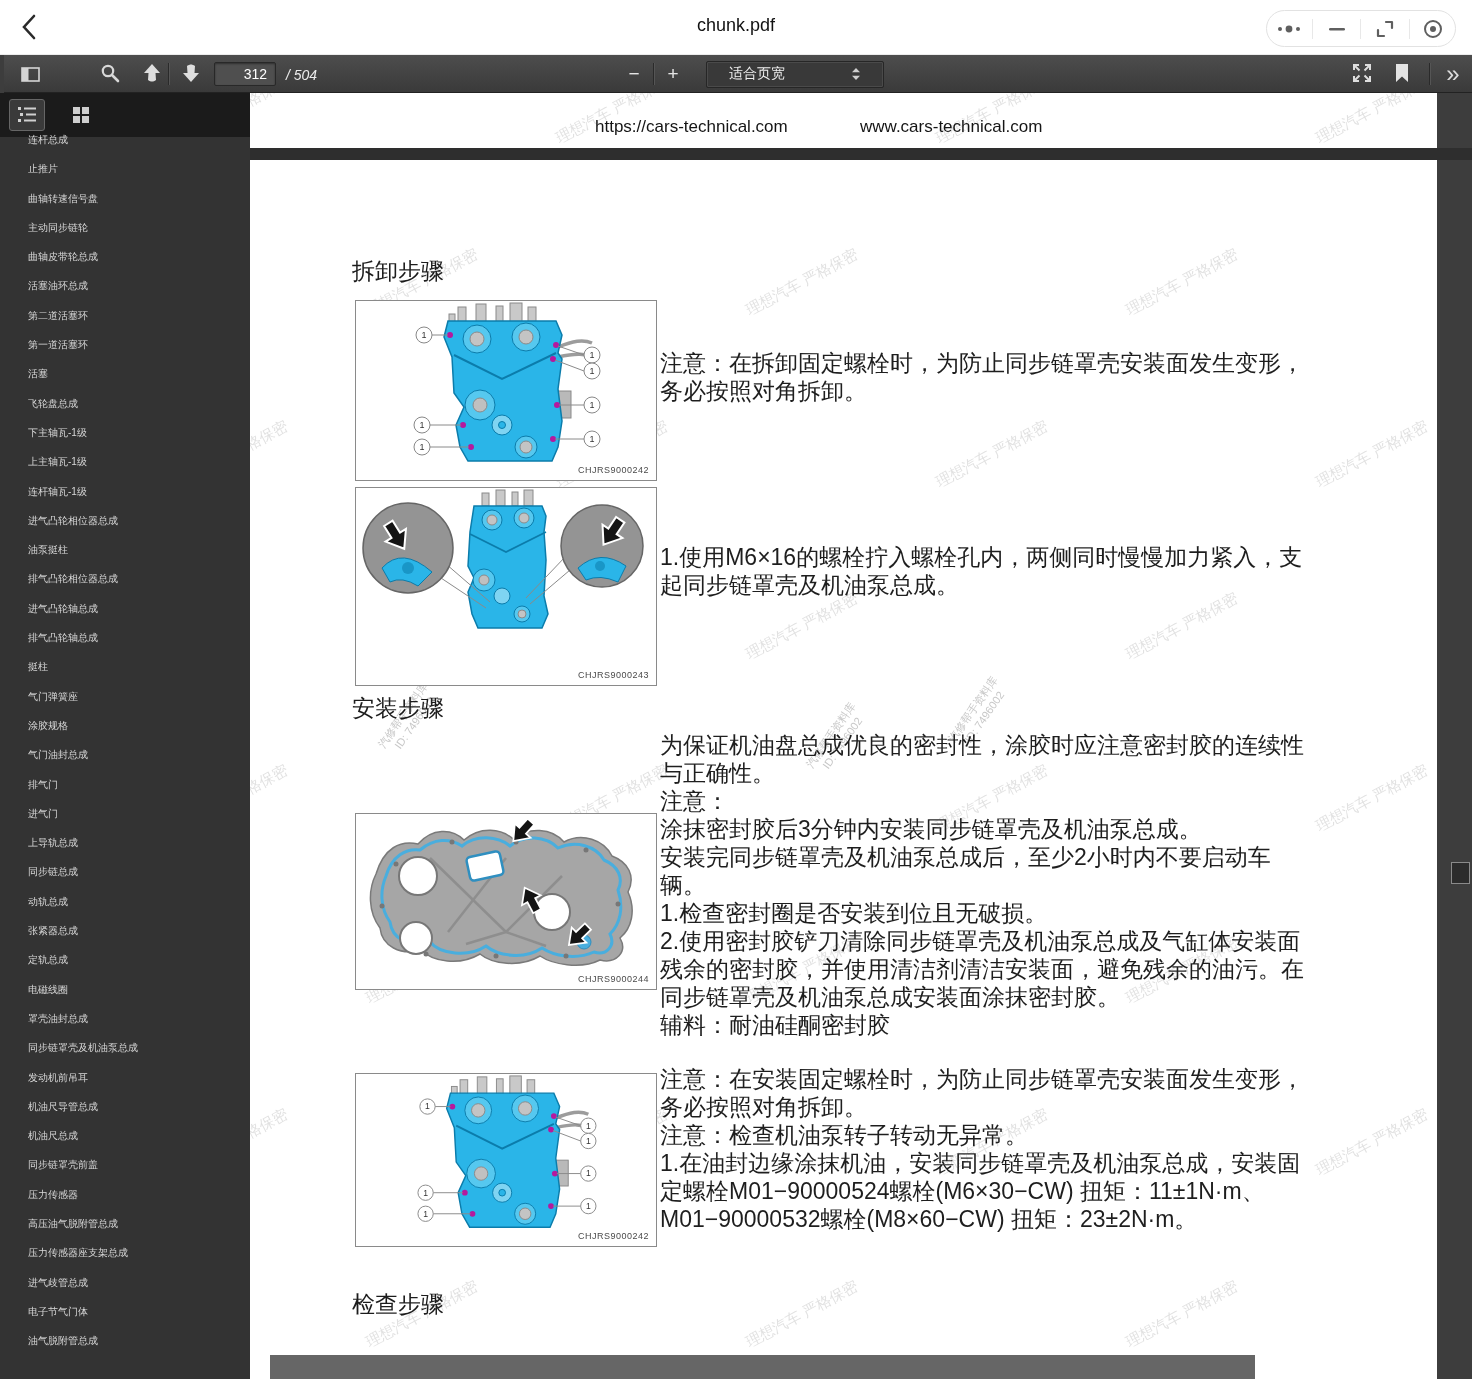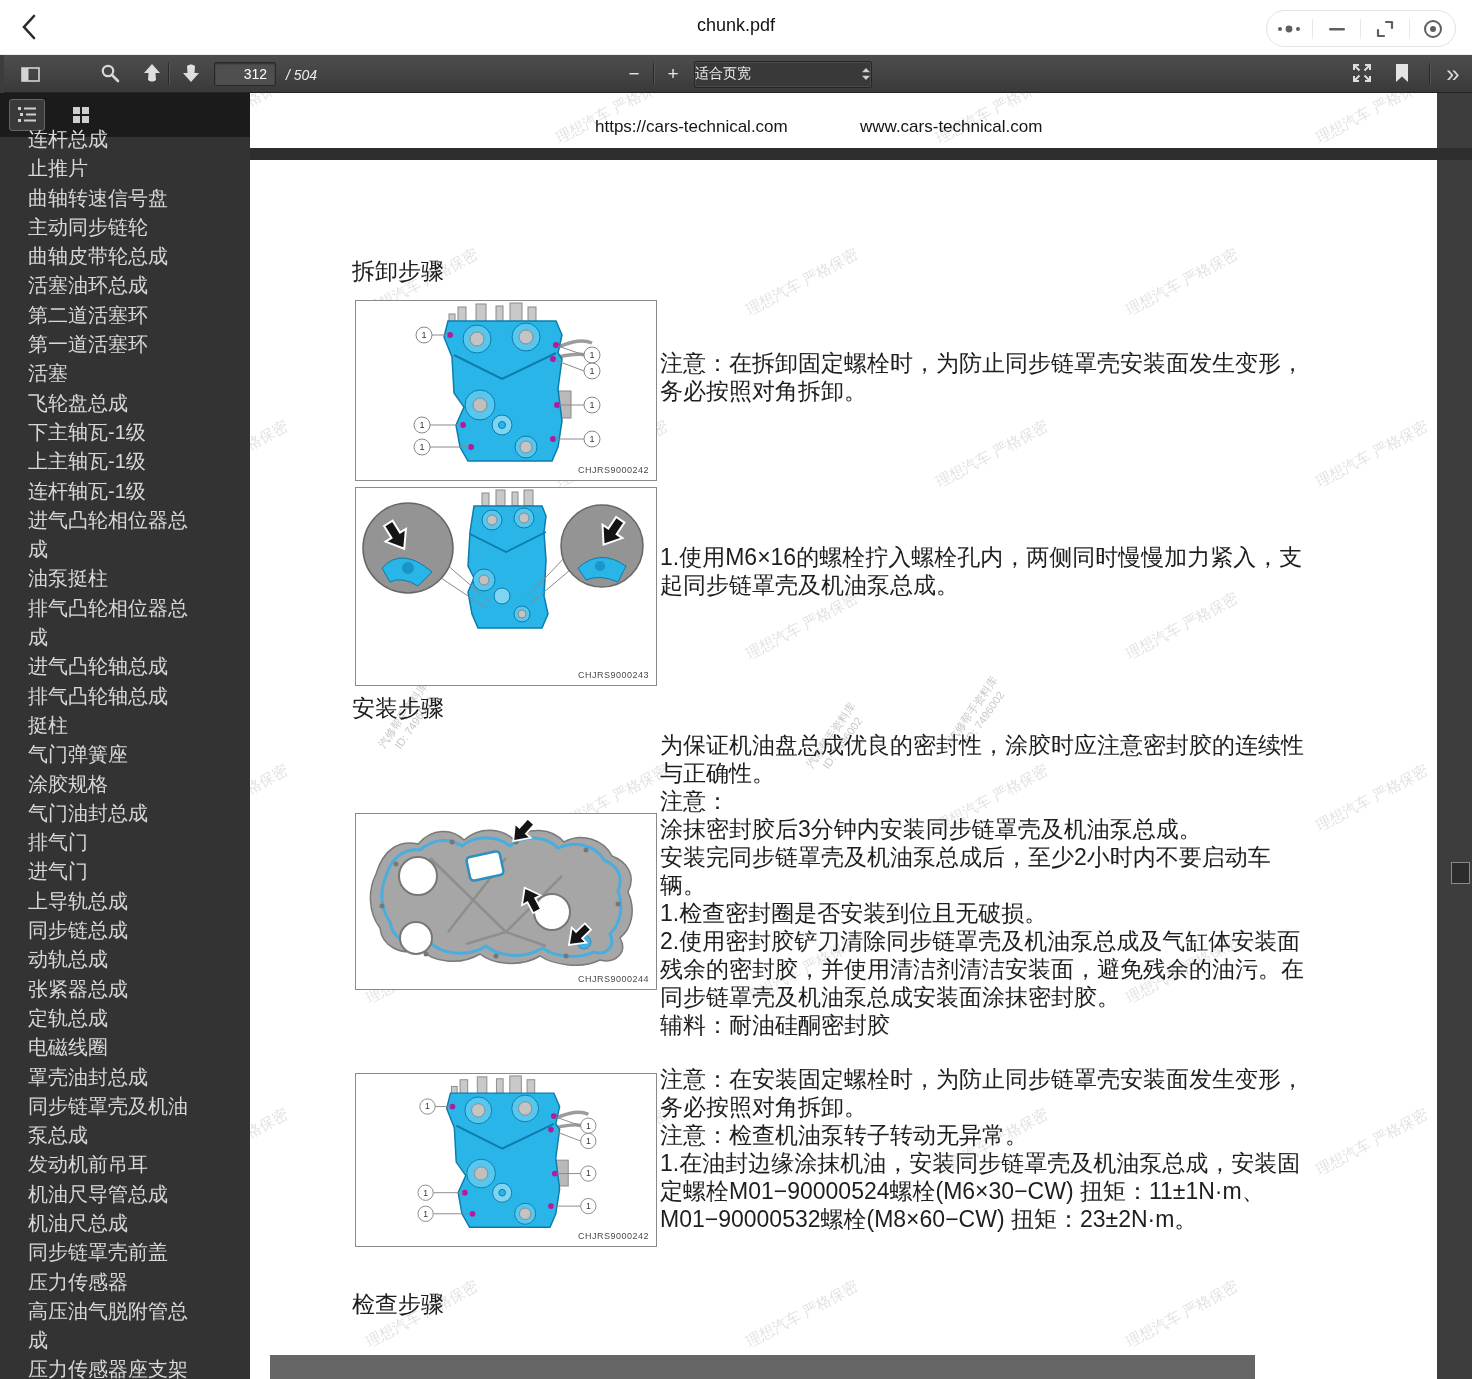--- a/index.html
+++ b/index.html
@@ -29,38 +29,38 @@
   .tb-prev { position:absolute; left:133px; top:4px; width:30px; height:30px; }
   .tb-next { position:absolute; left:172px; top:4px; width:30px; height:30px; }
   .tb-sep  { position:absolute; top:8px; width:1px; height:22px; background:#2a2a2a; box-shadow:1px 0 0 #555; }
   .page-input { position:absolute; left:210px; top:7px; width:62px; height:24px; background:#4f4f4f;
                 border:1px solid #282828; border-radius:2px; color:#fff; font-size:14px;
                 text-align:right; padding-right:8px; box-shadow:inset 0 1px 2px rgba(0,0,0,.4); }
   .page-count { position:absolute; left:282px; top:12px; color:#ececec; font-size:14px;font-style:italic; }
   .zoom-group { position:absolute; left:615px; top:4px; height:30px; display:flex; align-items:center; }
   .zoom-btn { width:30px; height:30px; color:#e4e4e4; font-size:19px; line-height:28px; }
   .zg-sep { width:1px; height:22px; background:#2a2a2a; box-shadow:1px 0 0 #555; margin:0 4px; }
-  .zoom-select { margin-left:6px; width:178px; height:27px; background:#393939; border:1px solid #262626;
+  .zoom-select { margin-left:18px; width:178px; height:27px; background:#393939; border:1px solid #262626;
                  border-radius:2px; color:#f0f0f0; font-size:14px; display:flex; align-items:center;
-                 padding:0 0; cursor:pointer; box-shadow:inset 0 0 0 1px #4a4a4a; }
+                 padding:0 22px; cursor:pointer; box-shadow:inset 0 0 0 1px #4a4a4a; }
   .zoom-select span { flex:1; }
   .tb-full { position:absolute; right:100px; top:5px; width:28px; height:28px; }
   .tb-bmark { position:absolute; right:60px; top:5px; width:28px; height:28px; }
   .tb-more { position:absolute; right:6px; top:3px; width:34px; height:32px; color:#dcdcdc; font-size:24px; }
 
   
   .sidebar { position:absolute; left:0; top:93px; width:250px; height:1286px; background:#333;
              overflow:hidden; z-index:20; }
   .sidebar-tabs { position:absolute; left:0; top:0; width:250px; height:44px; background:#1b1b1b;
                   display:flex; align-items:center; padding-left:9px; gap:18px; }
   .stab { width:36px; height:32px; background:none; border:1px solid transparent; border-radius:3px;
           display:flex; align-items:center; justify-content:center; cursor:pointer; }
   .stab.active { background:#3a3a3a; border-color:#666; }
   .toc { position:absolute; left:0; top:44px; width:250px; list-style:none; margin-top:-12px; }
-  .toc li { padding-left:28px; width:188px; line-height:29.3px; font-size:20px; color:#d8d8d8;
+  .toc li { padding-left:28px; width:188px; line-height:29.3px; font-size:10px; color:#d8d8d8;
             cursor:pointer; }
 
   
   .viewer { position:absolute; left:250px; top:93px; width:1222px; height:1286px; background:#3d3d3d; }
   .page { position:absolute; left:0; top:0; width:1187px; height:1286px; background:#fff; overflow:hidden; }
   .black-band { position:absolute; left:0; top:55px; width:1222px; height:12px; background:#2e2e2e; z-index:6; }
   .page-urls { position:absolute; top:24px; left:0; width:100%; height:26px; font-size:17px; color:#151515; z-index:3; }
   .url-a { position:absolute; left:345px; } .url-b { position:absolute; left:610px; }
 
   .sec-h { position:absolute; left:102px; font-size:23px; color:#1c1c1c; z-index:3; }

